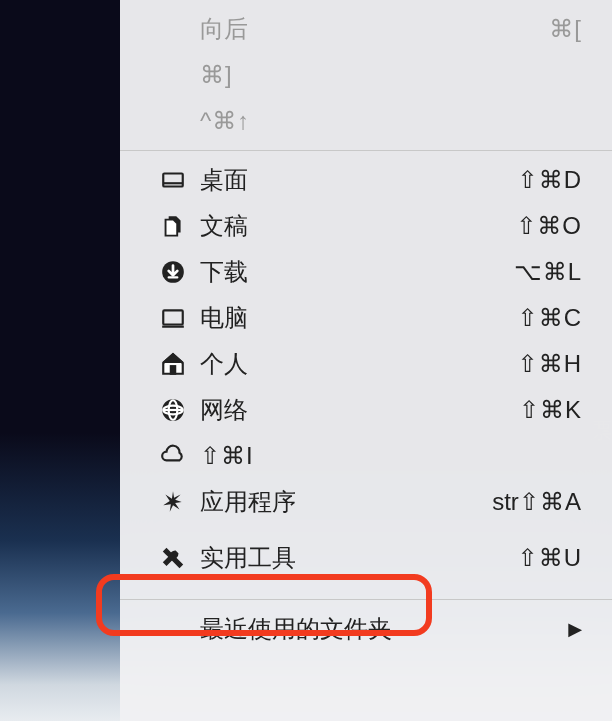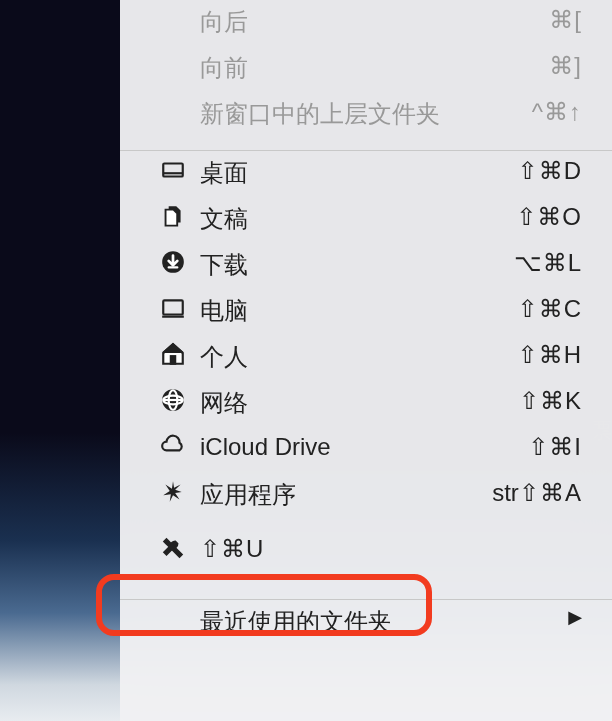--- a/index.html
+++ b/index.html
@@ -16,21 +16,21 @@
       left: 120px;
       top: 0;
       width: 492px;
       height: 721px;
       background: rgba(240, 240, 242, 0.96);
       backdrop-filter: blur(20px);
       overflow: hidden;
     }
     .menu-item {
       display: flex;
-      align-items: flex-start;
+      align-items: center;
       height: 46px;
       padding-left: 40px;
       padding-right: 30px;
       font-size: 24px;
       color: #222;
       cursor: default;
     }
     .menu-item.disabled {
       color: #999;
     }
@@ -100,27 +100,25 @@
   <div class="section-top"></div>
 
   <div class="menu-item disabled">
     <span class="icon-cell"></span>
     <span class="label">向后</span>
     <span class="shortcut">⌘[</span>
   </div>
 
   <div class="menu-item disabled">
     <span class="icon-cell"></span>
-    <span class="label">向前</span>
     <span class="shortcut">⌘]</span>
   </div>
 
   <div class="menu-item disabled">
     <span class="icon-cell"></span>
-    <span class="label">新窗口中的上层文件夹</span>
     <span class="shortcut">^⌘↑</span>
   </div>
 
   <div class="separator"></div>
 
 
   <div class="menu-item">
     <span class="icon-cell">
       <svg viewBox="0 0 24 24" fill="none" stroke="#222" stroke-width="2">
         <rect x="3" y="6" width="18" height="12" rx="1"></rect>
@@ -193,21 +191,20 @@
     <span class="label">网络</span>
     <span class="shortcut">⇧⌘K</span>
   </div>
 
   <div class="menu-item">
     <span class="icon-cell">
       <svg viewBox="0 0 24 24" fill="none" stroke="#222" stroke-width="2">
         <path d="M6 16 A4 4 0 0 1 6 8 A6 6 0 0 1 18 9 A4 4 0 0 1 18 16 Z"></path>
       </svg>
     </span>
-    <span class="label">iCloud Drive</span>
     <span class="shortcut">⇧⌘I</span>
   </div>
 
   <div class="menu-item">
     <span class="icon-cell">
       <svg viewBox="0 0 24 24" fill="#222">
         <path d="M12 2 L13 8 L19 5 L14 10 L20 12 L14 13 L18 19 L12 15 L9 21 L10 14 L3 15 L9 11 L5 5 L11 9 Z"></path>
       </svg>
     </span>
     <span class="label">应用程序</span>str    
@@ -217,20 +214,21 @@
 
   <div class="section-gap"></div>
 
   <div class="menu-item">
     <span class="icon-cell">
       <svg viewBox="0 0 24 24" fill="none" stroke="#222" stroke-width="2">
         <path d="M14 6 A4 4 0 0 0 10 10 L4 16 L6 18 L12 12 A4 4 0 0 0 16 8 Z" fill="#222"></path>
         <path d="M8 6 L6 4 L4 6 L6 8 L8 10 L18 20 L20 18 L10 8 Z" fill="#222"></path>
       </svg>
     </span>
+    <span class="label">实用工具</span>
     <span class="shortcut">⇧⌘U</span>
   </div>
 
   <div class="separator" style="margin-top:18px;"></div>
 
   <div class="menu-item">
     <span class="icon-cell"></span>
     <span class="label">最近使用的文件夹</span>
     <span class="arrow">▶</span>
   </div>

